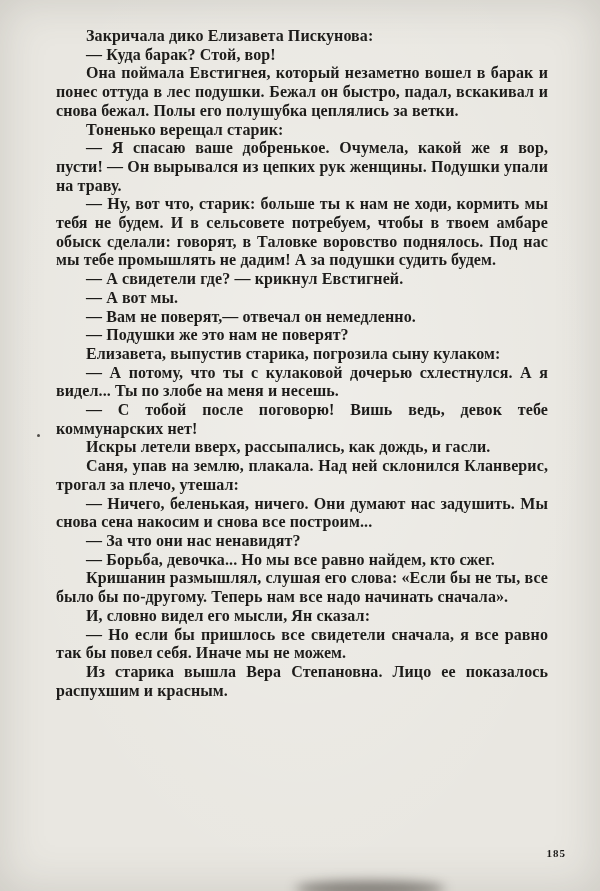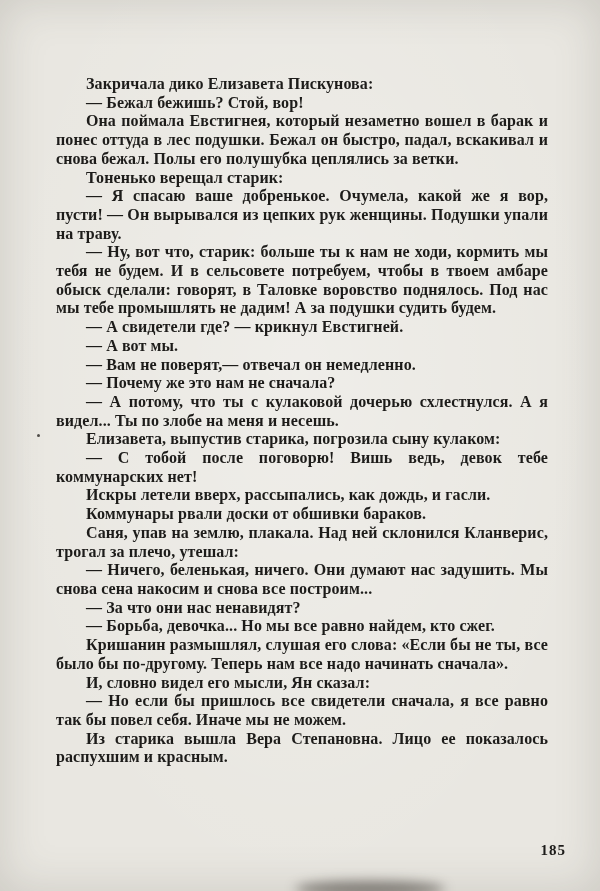--- a/index.html
+++ b/index.html
@@ -27,33 +27,32 @@
     left: 56px;
     top: 27px;
     width: 492px;
     color: var(--ink, #1d1c1a);
     font-size: 16px;
     line-height: 18.7px;
     font-weight: 700;
     text-align: justify;
     letter-spacing: 0.1px;
     hyphens: auto;
-    margin-top: 48px;
     -webkit-hyphens: auto;
   }
   .text-block p {
     margin: 0;
     text-indent: 30px;
   }
   .page-number {
     position: absolute;
     right: 34px;
     bottom: 32px;
     color: var(--ink, #1d1c1a);
-    font-size: 15px;
+    font-size: 11px;
     font-weight: 700;
     letter-spacing: 1px;
   }
   .bottom-smudge {
     position: absolute;
     left: 295px;
     bottom: -6px;
     width: 150px;
     height: 16px;
     background: rgba(55,50,44,0.55);
@@ -69,34 +68,33 @@
     background: rgba(40,38,34,0.8);
     border-radius: 50%;
   }
 </style>
 </head>
 <body>
 
 <div class="scan">
   <div class="text-block" id="paragraphs">
       <p>Закричала дико Елизавета Пискунова:</p>
-      <p>— Бежал бежишь? Стой, вор!</p>
+      <p>— Куда барак? Стой, вор!</p>
       <p>Она поймала Евстигнея, который незаметно вошел в барак и понес оттуда в лес подушки. Бежал он быстро, падал, вскакивал и снова бежал. Полы его полушубка цеплялись за ветки.</p>
       <p>Тоненько верещал старик:</p>
       <p>— Я спасаю ваше добренькое. Очумела, какой же я вор, пусти! — Он вырывался из цепких рук женщины. Подушки упали на траву.</p>
       <p>— Ну, вот что, старик: больше ты к нам не ходи, кормить мы тебя не будем. И в сельсовете потребуем, чтобы в твоем амбаре обыск сделали: говорят, в Таловке воровство поднялось. Под нас мы тебе промышлять не дадим! А за подушки судить будем.</p>
       <p>— А свидетели где? — крикнул Евстигней.</p>
       <p>— А вот мы.</p>
       <p>— Вам не поверят,— отвечал он немедленно.</p>
-      <p>— Почему же это нам не сначала?</p>
+      <p>— Подушки же это нам не поверят?</p>
+      <p>Елизавета, выпустив старика, погрозила сыну кулаком:</p>
       <p>— А потому, что ты с кулаковой дочерью схлестнулся. А я видел... Ты по злобе на меня и несешь.</p>
-      <p>Елизавета, выпустив старика, погрозила сыну кулаком:</p>
       <p>— С тобой после поговорю! Вишь ведь, девок тебе коммунарских нет!</p>
       <p>Искры летели вверх, рассыпались, как дождь, и гасли.</p>
-      <p>Коммунары рвали доски от обшивки бараков.</p>
       <p>Саня, упав на землю, плакала. Над ней склонился Кланверис, трогал за плечо, утешал:</p>
       <p>— Ничего, беленькая, ничего. Они думают нас задушить. Мы снова сена накосим и снова все построим...</p>
       <p>— За что они нас ненавидят?</p>
       <p>— Борьба, девочка... Но мы все равно найдем, кто сжег.</p>
       <p>Кришанин размышлял, слушая его слова: «Если бы не ты, все было бы по-другому. Теперь нам все надо начинать сначала».</p>
       <p>И, словно видел его мысли, Ян сказал:</p>
       <p>— Но если бы пришлось все свидетели сначала, я все равно так бы повел себя. Иначе мы не можем.</p>
       <p>Из старика вышла Вера Степановна. Лицо ее показалось распухшим и красным.</p>
     </div>
   <div class="edge-speck"></div>

